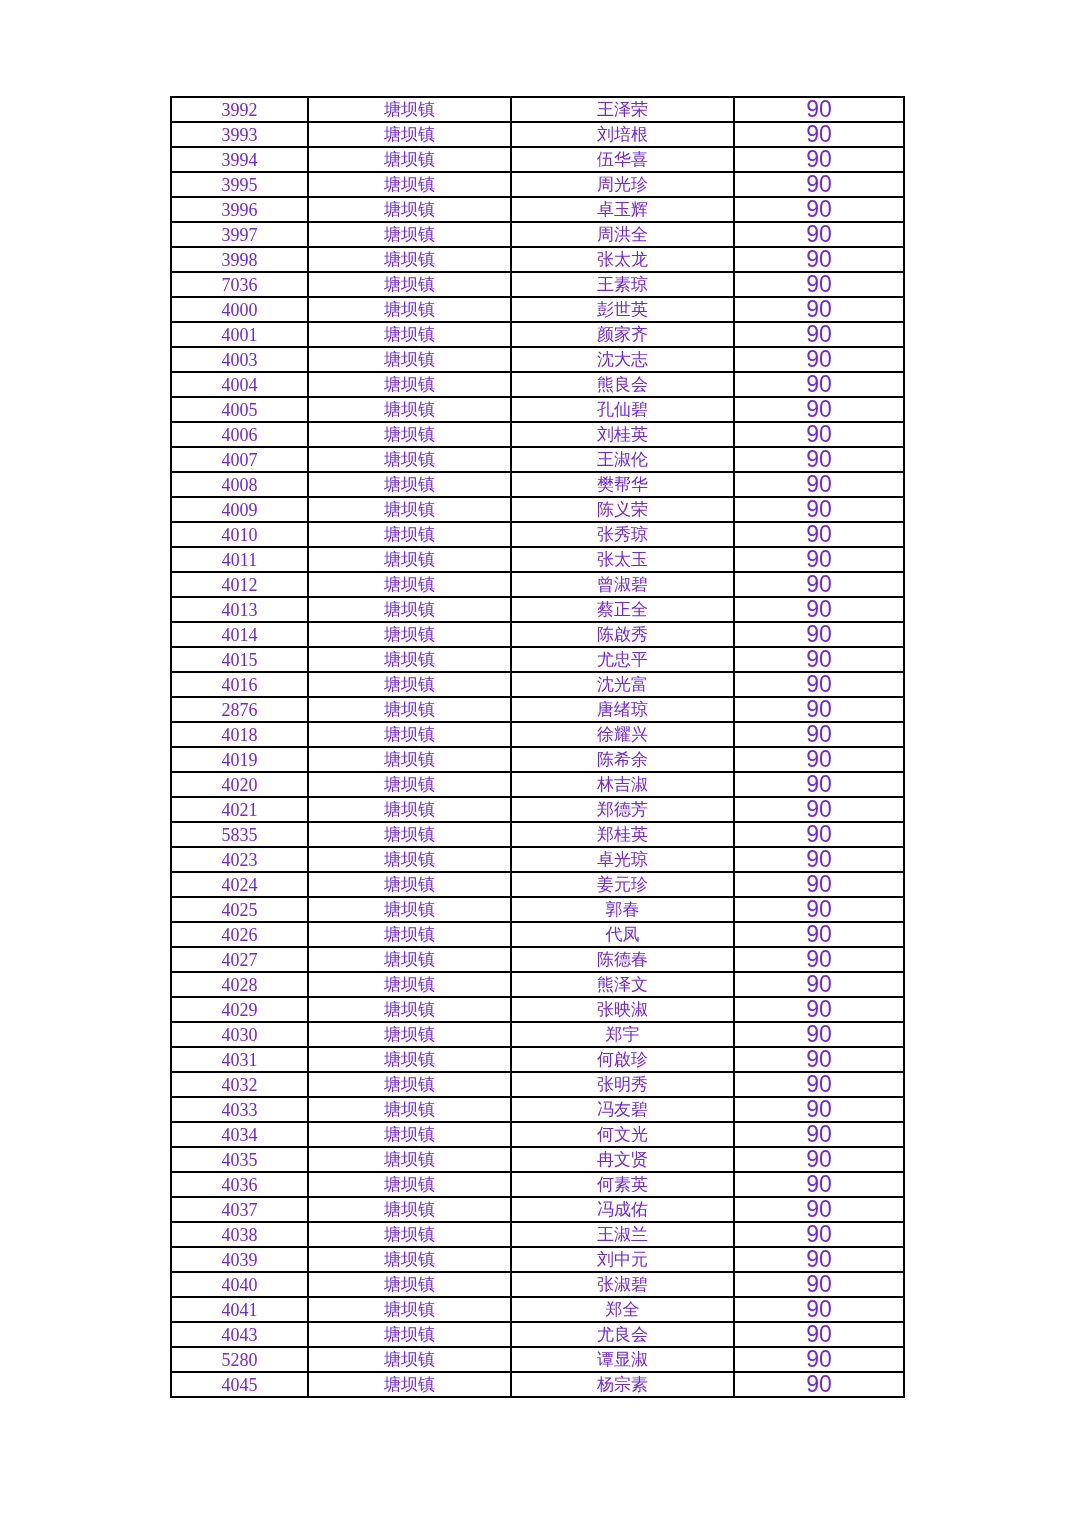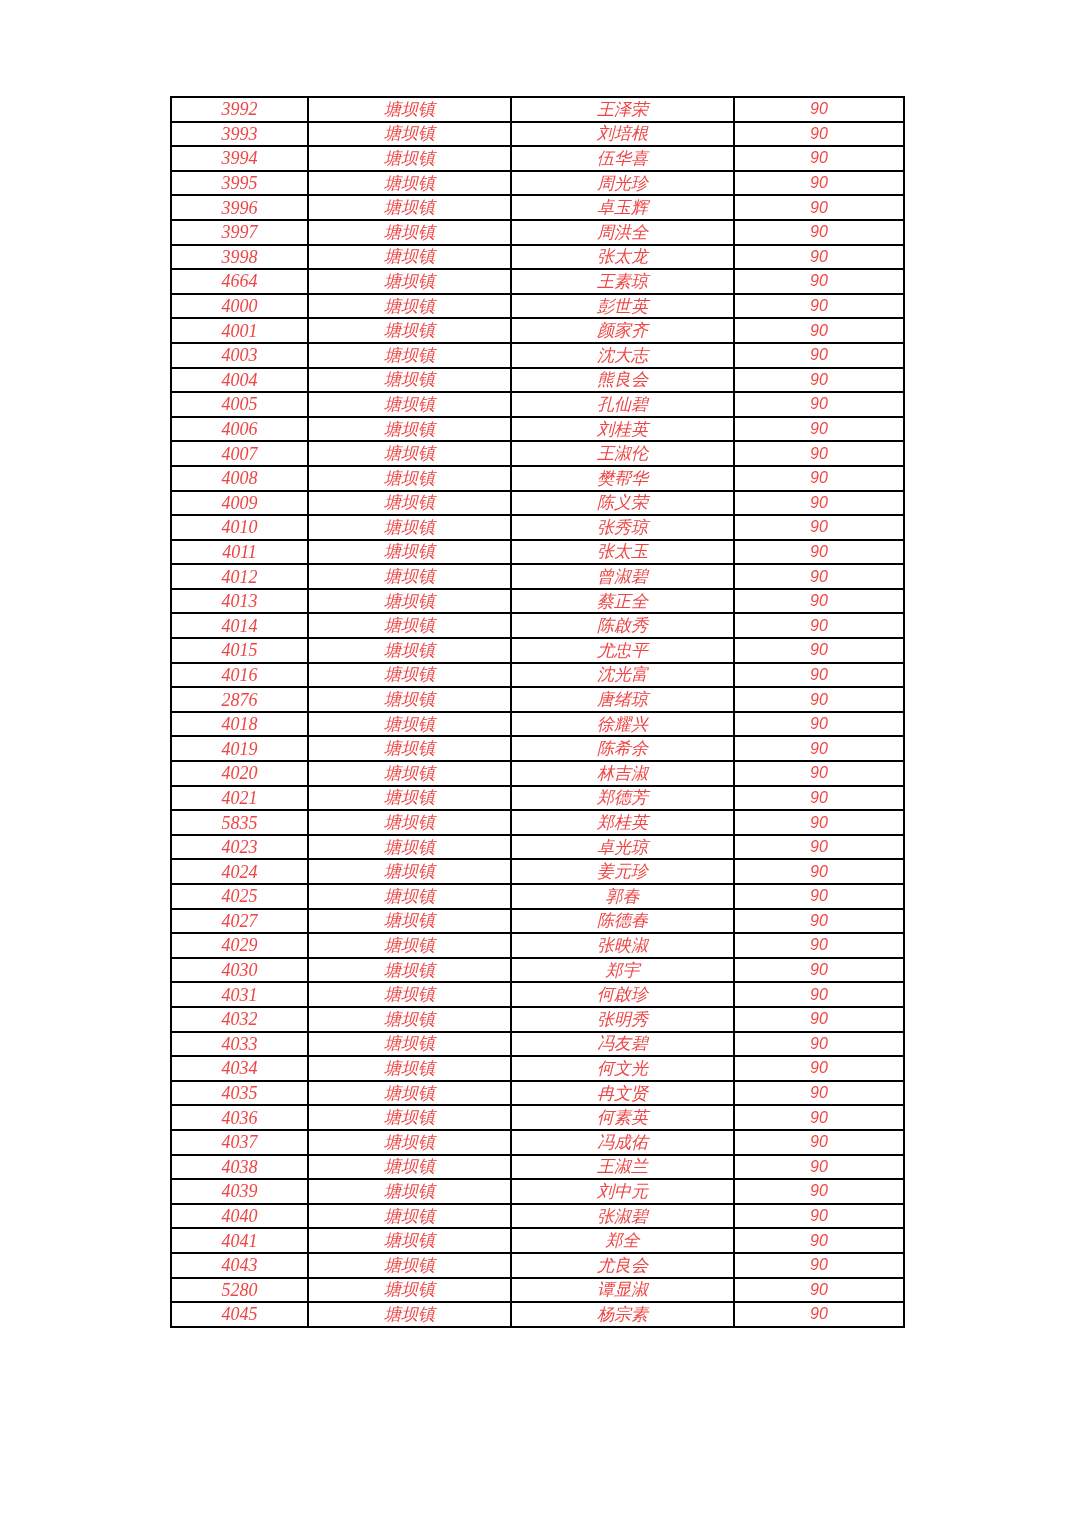--- a/index.html
+++ b/index.html
@@ -7,22 +7,21 @@
     padding: 0;
     background: #ffffff;
   }
   .page {
     position: relative;
     width: 1074px;
     height: 1520px;
     background: #ffffff;
     overflow: hidden;
     font-family: "Liberation Serif", "DejaVu Serif", serif;
-    color: #ef4444;
-    font-style: italic;
+    color: #6d28d9;
   }
   table.roster {
     position: absolute;
     left: 170px;
     top: 96px;
     width: 733px;
     border-collapse: collapse;
     table-layout: fixed;
   }
   table.roster td {
@@ -42,21 +41,21 @@
   td.cell-serial {
     font-family: "Liberation Serif", "DejaVu Serif", serif;
     font-size: 18px;
   }
   td.cell-town, td.cell-name {
     font-family: "Liberation Serif", "DejaVu Serif", serif;
     font-size: 17px;
   }
   td.cell-score {
     font-family: "Liberation Sans", "DejaVu Sans", sans-serif;
-    font-size: 16px;
+    font-size: 23px;
   }
 </style>
 </head>
 <body>
 
 <div class="page">
   <table class="roster">
     <colgroup>
       <col class="col-serial">
       <col class="col-town">
@@ -100,21 +99,21 @@
           <td class="cell-name">周洪全</td>
           <td class="cell-score">90</td>
         </tr>
         <tr>
           <td class="cell-serial">3998</td>
           <td class="cell-town">塘坝镇</td>
           <td class="cell-name">张太龙</td>
           <td class="cell-score">90</td>
         </tr>
         <tr>
-          <td class="cell-serial">4664</td>
+          <td class="cell-serial">7036</td>
           <td class="cell-town">塘坝镇</td>
           <td class="cell-name">王素琼</td>
           <td class="cell-score">90</td>
         </tr>
         <tr>
           <td class="cell-serial">4000</td>
           <td class="cell-town">塘坝镇</td>
           <td class="cell-name">彭世英</td>
           <td class="cell-score">90</td>
         </tr>
@@ -256,23 +255,35 @@
           <td class="cell-name">姜元珍</td>
           <td class="cell-score">90</td>
         </tr>
         <tr>
           <td class="cell-serial">4025</td>
           <td class="cell-town">塘坝镇</td>
           <td class="cell-name">郭春</td>
           <td class="cell-score">90</td>
         </tr>
         <tr>
+          <td class="cell-serial">4026</td>
+          <td class="cell-town">塘坝镇</td>
+          <td class="cell-name">代凤</td>
+          <td class="cell-score">90</td>
+        </tr>
+        <tr>
           <td class="cell-serial">4027</td>
           <td class="cell-town">塘坝镇</td>
           <td class="cell-name">陈德春</td>
+          <td class="cell-score">90</td>
+        </tr>
+        <tr>
+          <td class="cell-serial">4028</td>
+          <td class="cell-town">塘坝镇</td>
+          <td class="cell-name">熊泽文</td>
           <td class="cell-score">90</td>
         </tr>
         <tr>
           <td class="cell-serial">4029</td>
           <td class="cell-town">塘坝镇</td>
           <td class="cell-name">张映淑</td>
           <td class="cell-score">90</td>
         </tr>
         <tr>
           <td class="cell-serial">4030</td>

